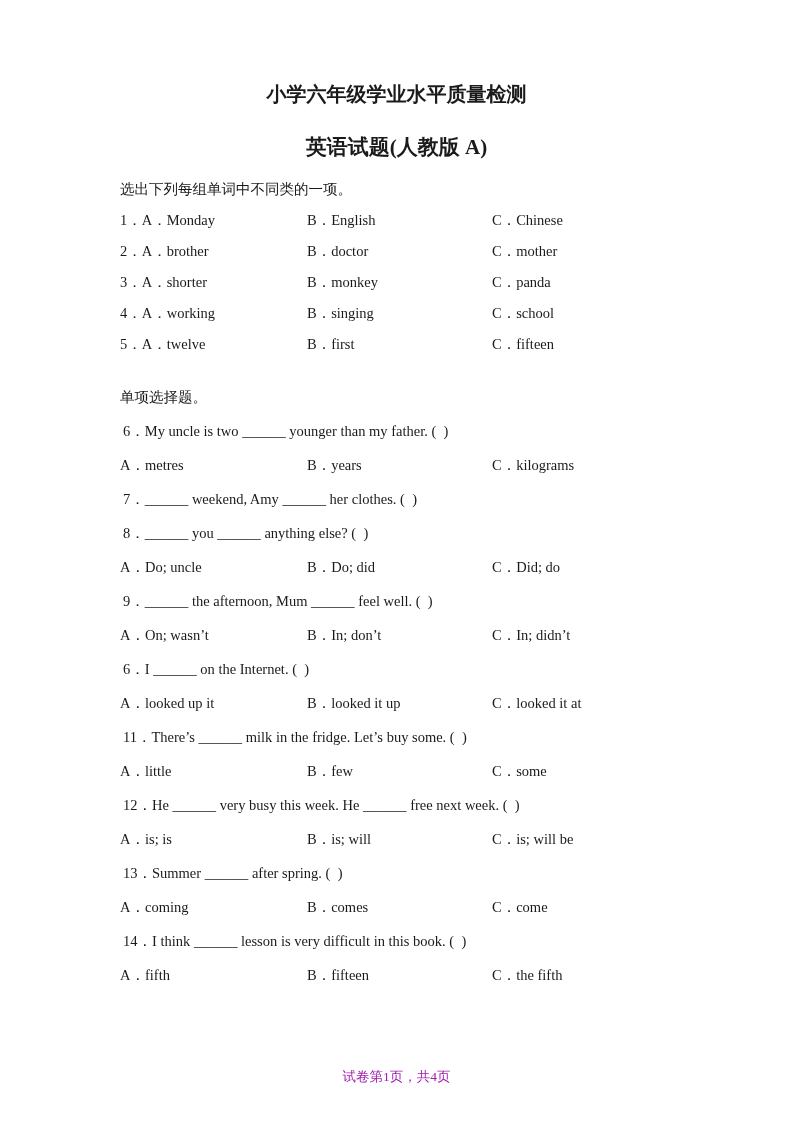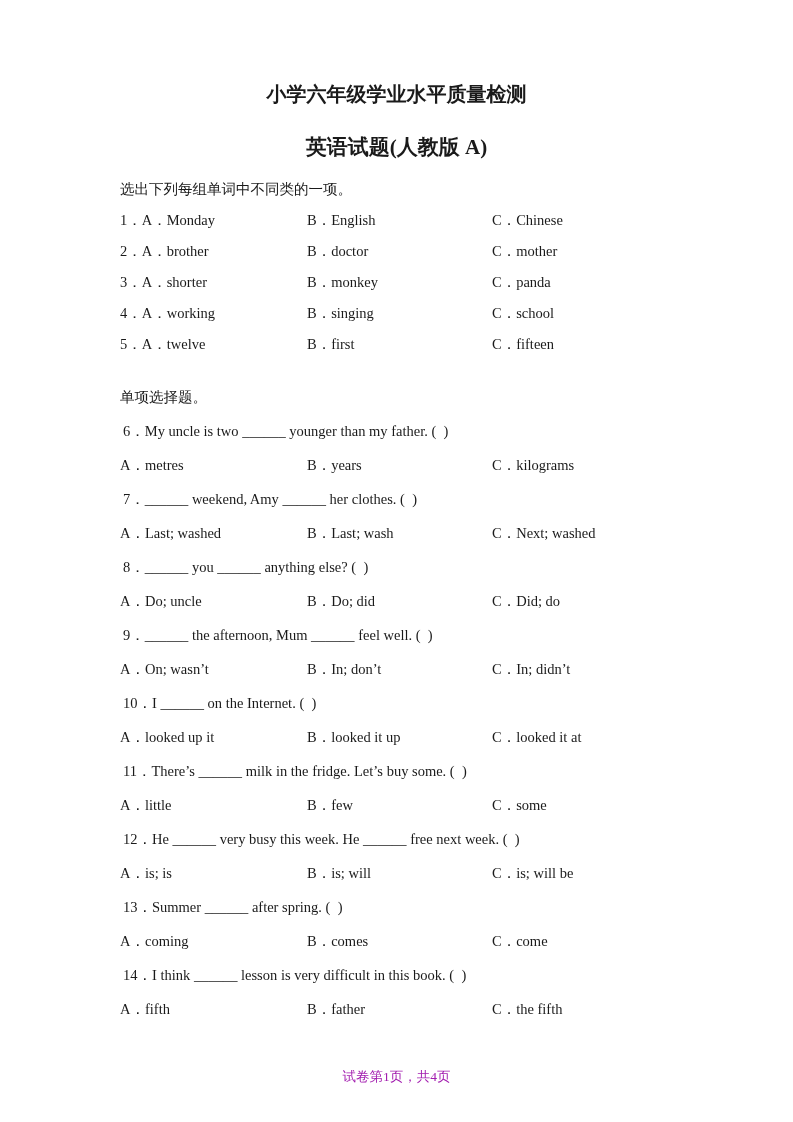--- a/index.html
+++ b/index.html
@@ -112,41 +112,36 @@
     <p class="instruction part2">单项选择题。</p>
 
     <p class="stem">6．My uncle is two ______ younger than my father. (  )</p>
     <div class="row">
       <div class="cell c1">A．metres</div>
       <div class="cell c2">B．years</div>
       <div class="cell c3">C．kilograms</div>
     </div>
 
     <p class="stem">7．______ weekend, Amy ______ her clothes. (  )</p>
-    <div class="row">
-      <div class="cell c1">A．Last; washed</div>
-      <div class="cell c2">B．Last; wash</div>
-      <div class="cell c3">C．Next; washed</div>
-    </div>
 
     <p class="stem">8．______ you ______ anything else? (  )</p>
     <div class="row">
       <div class="cell c1">A．Do; uncle</div>
       <div class="cell c2">B．Do; did</div>
       <div class="cell c3">C．Did; do</div>
     </div>
 
     <p class="stem">9．______ the afternoon, Mum ______ feel well. (  )</p>
     <div class="row">
       <div class="cell c1">A．On; wasn’t</div>
       <div class="cell c2">B．In; don’t</div>
       <div class="cell c3">C．In; didn’t</div>
     </div>
 
-    <p class="stem">10．I ______ on the Internet. (  )</p>
+    <p class="stem">6．I ______ on the Internet. (  )</p>
     <div class="row">
       <div class="cell c1">A．looked up it</div>
       <div class="cell c2">B．looked it up</div>
       <div class="cell c3">C．looked it at</div>
     </div>
 
     <p class="stem">11．There’s ______ milk in the fridge. Let’s buy some. (  )</p>
     <div class="row">
       <div class="cell c1">A．little</div>
       <div class="cell c2">B．few</div>
@@ -163,21 +158,21 @@
     <p class="stem">13．Summer ______ after spring. (  )</p>
     <div class="row">
       <div class="cell c1">A．coming</div>
       <div class="cell c2">B．comes</div>
       <div class="cell c3">C．come</div>
     </div>
 
     <p class="stem">14．I think ______ lesson is very difficult in this book. (  )</p>
     <div class="row">
       <div class="cell c1">A．fifth</div>
-      <div class="cell c2">B．father</div>
+      <div class="cell c2">B．fifteen</div>
       <div class="cell c3">C．the fifth</div>
     </div>
 
   </div>
 
   <div class="footer">试卷第1页，共4页</div>
 
 </div>
 
 </body></html>

